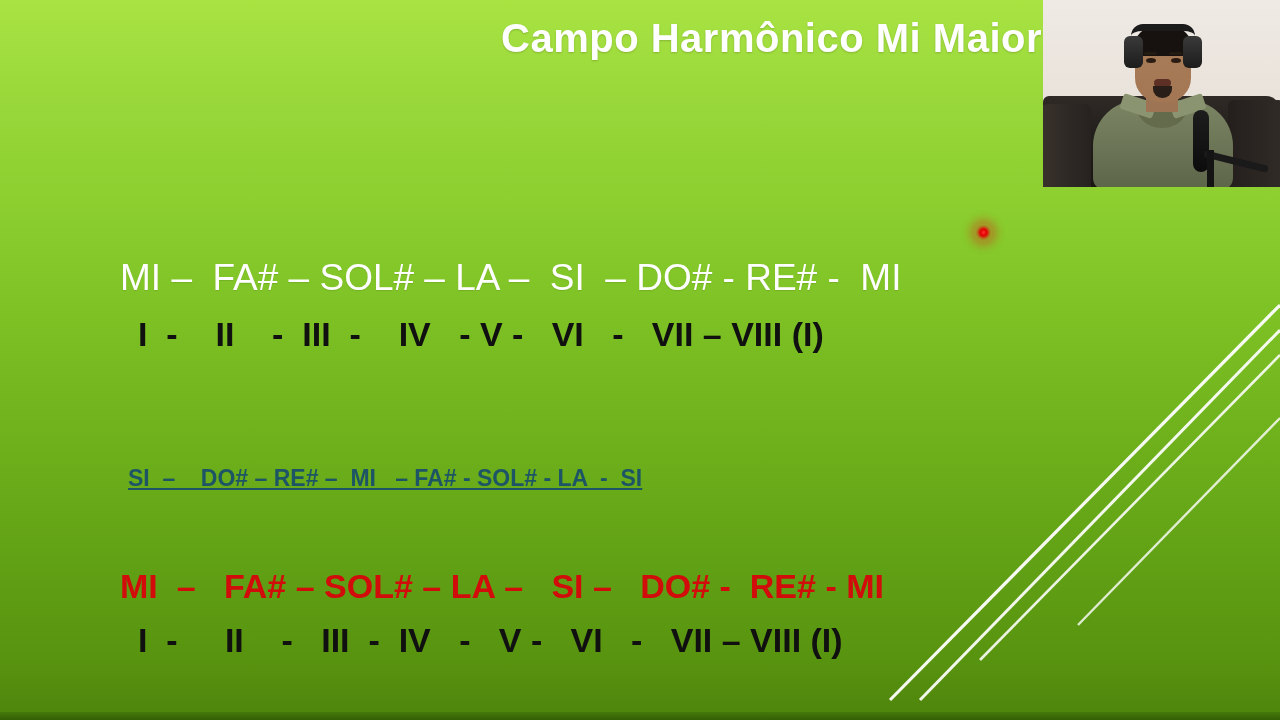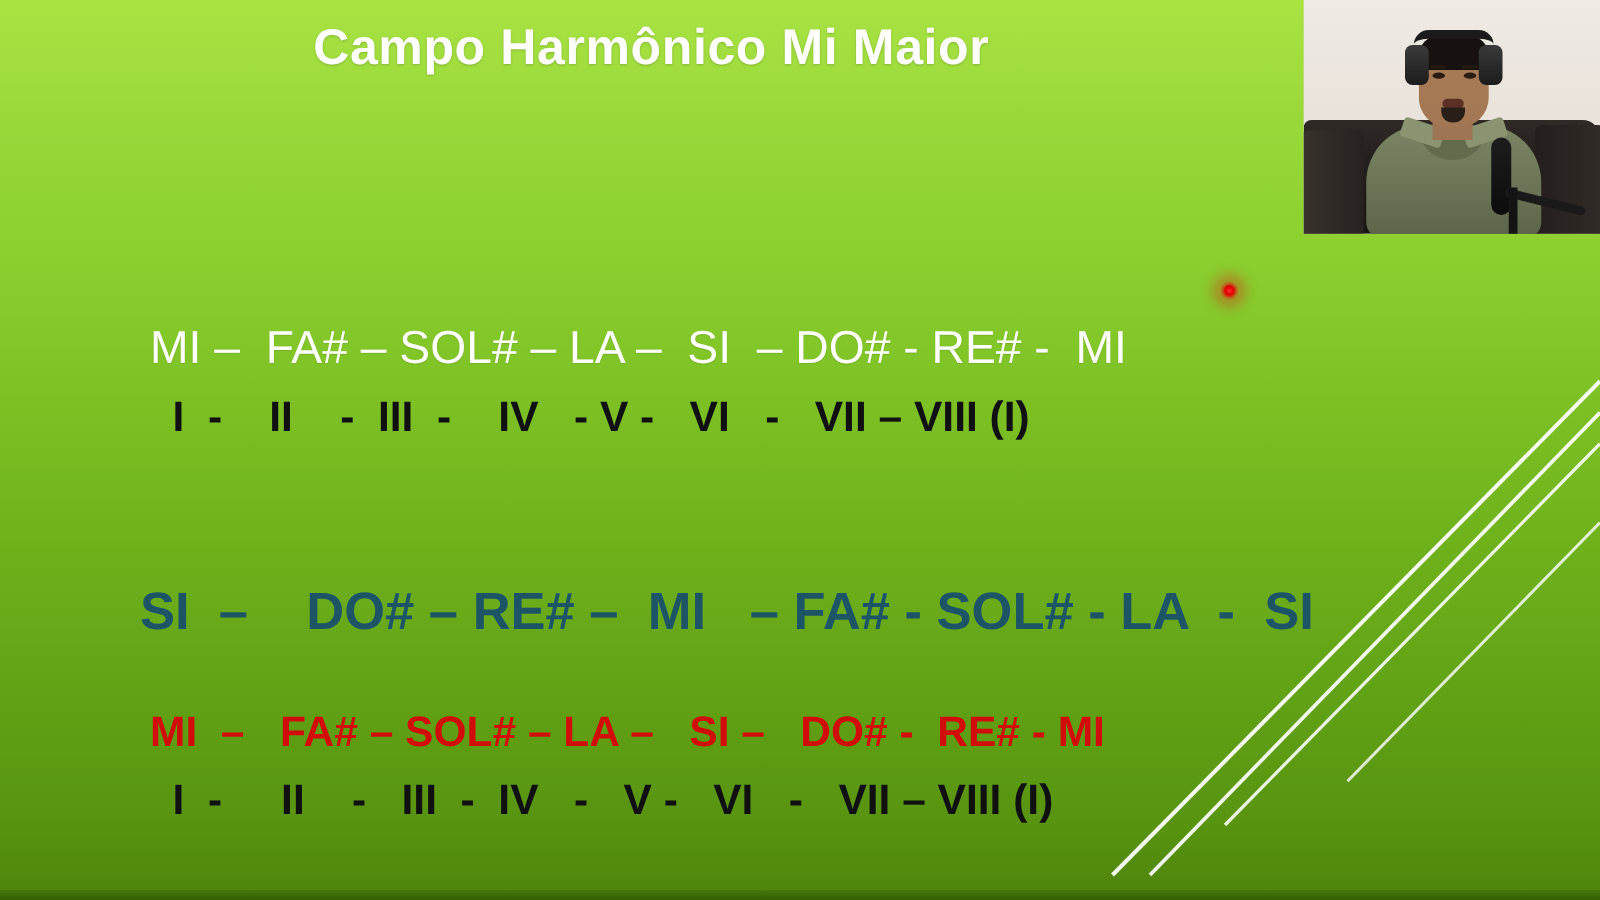--- a/index.html
+++ b/index.html
@@ -25,21 +25,21 @@
   #bottom-band {
     position:absolute; left:0; bottom:0; width:1280px; height:8px;
     background:linear-gradient(to bottom, rgba(40,80,0,0.25), rgba(30,65,0,0.55));
   }
   
   #streaks { position:absolute; right:0; top:260px; width:420px; height:460px; pointer-events:none; }
 
   
   #title {
     position:absolute; left:0; top:16px; width:1042px;
-    text-align:center;
+    text-align:right;
     color:#ffffff;
     font-size:40px; font-weight:bold;
     letter-spacing:0.5px;
     text-shadow:0 1px 2px rgba(0,0,0,0.18);
     white-space:nowrap;
   }
   #subtitle {
     position:absolute; left:120px; top:125px;
     color:#111111;
     font-size:25px; font-weight:bold;
@@ -60,23 +60,24 @@
     font-size:37px; font-weight:400;
     color:#ffffff;
     text-shadow:0 1px 1px rgba(0,0,0,0.10);
   }
   .roman-1 {
     left:138px; top:271px;
     font-size:34px; font-weight:bold;
     color:#101010;
   }
   .scale-teal {
-    left:112px; top:421px;
-    font-size:42px; font-weight:bold;
+    left:128px; top:421px;
+    font-size:23px; font-weight:bold;
     color:#1d5566;
+    text-decoration:underline;
   }
   .scale-lightblue {
     left:120px; top:472px;
     font-size:33px; font-weight:bold;
     color:#63b6e6;
   }
   .scale-red {
     left:120px; top:523px;
     font-size:34px; font-weight:bold;
     color:#d20b0b;

